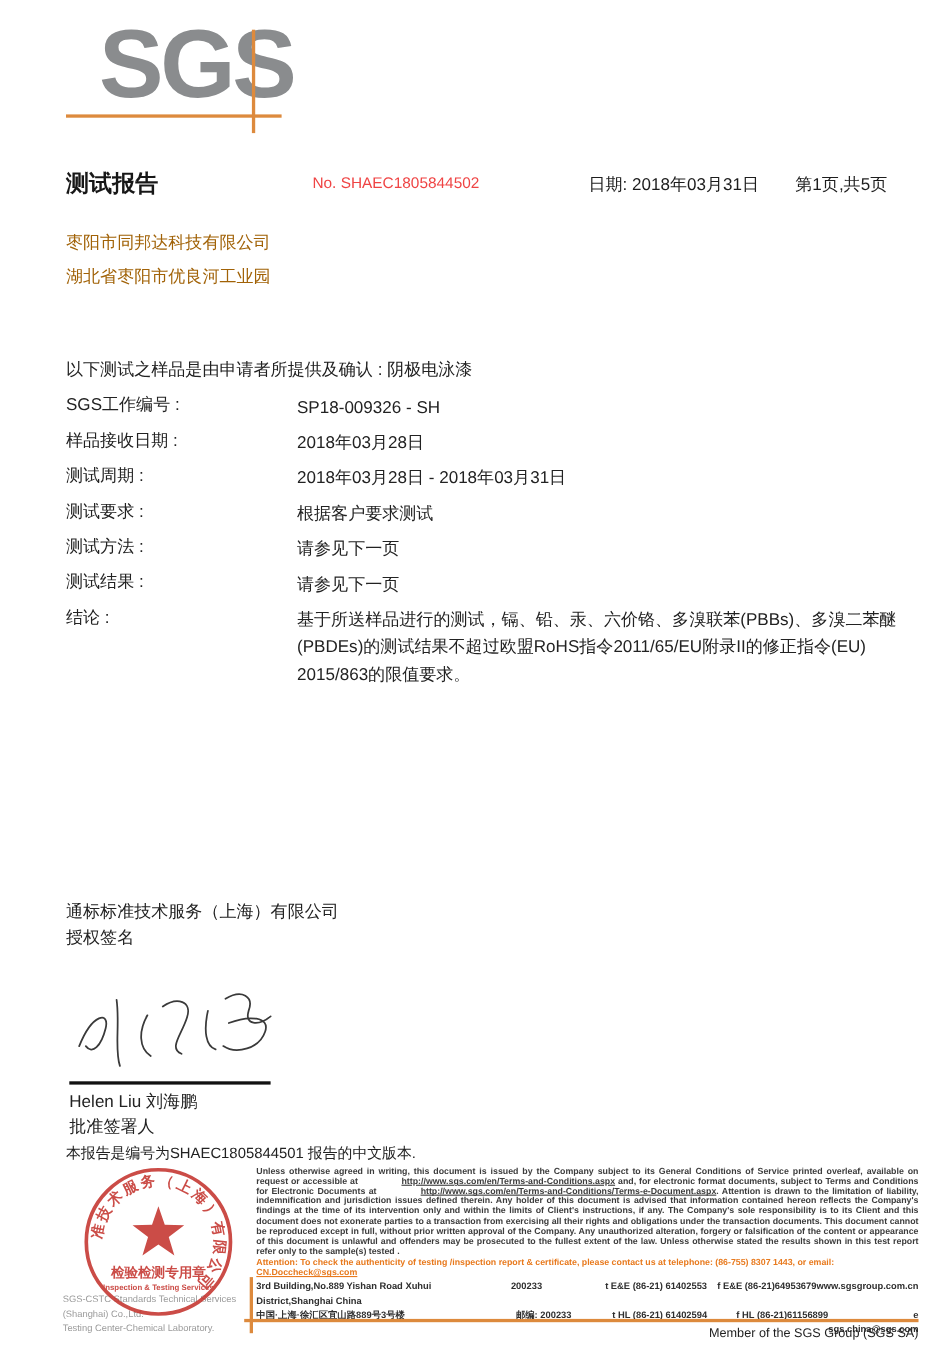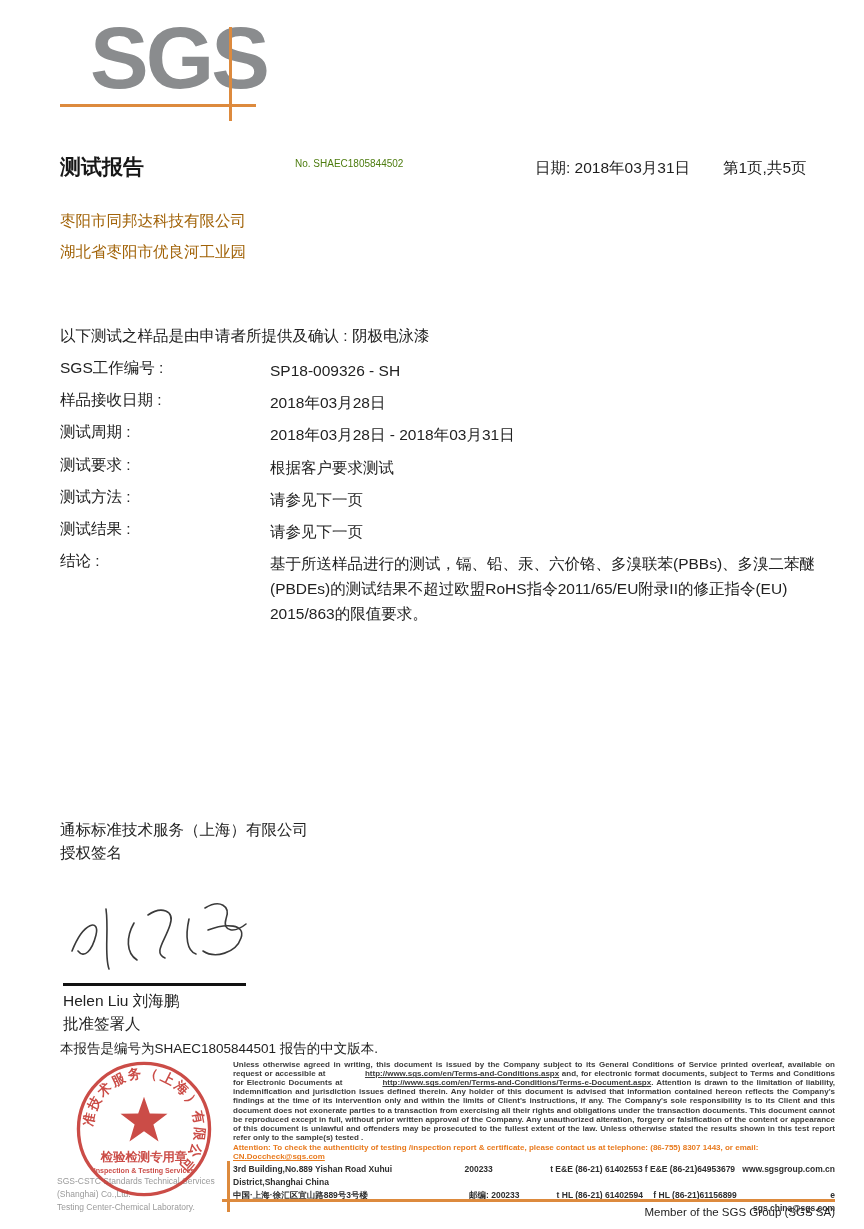--- a/index.html
+++ b/index.html
@@ -7,21 +7,21 @@
   .page { position:relative; width:864px; height:1229px; background:#ffffff; overflow:hidden; color:#2b2b2b; }
 
   
   .logo-text { position:absolute; left:90px; top:14px; font-size:88px; font-weight:bold;
                letter-spacing:-3px; color:#8a8c8e; line-height:1; }
   .logo-hline { position:absolute; left:60px; top:104px; width:196px; height:3px; background:#dd8a3d; }
   .logo-vline { position:absolute; left:229px; top:27px; width:3px; height:94px; background:#dd8a3d; }
 
   
   .doc-title { position:absolute; left:60px; top:153px; font-size:21px; font-weight:bold; color:#171717; }
-  .report-no { position:absolute; left:295px; top:158px; font-size:10px; color:#4d7c0f; }
+  .report-no { position:absolute; left:284px; top:158px; font-size:14px; color:#ef4444; }
   .hdr-date  { position:absolute; left:535px; top:158px; font-size:15.5px; color:#1d1d1d; }
   .hdr-page  { position:absolute; left:723px; top:158px; font-size:15.5px; color:#1d1d1d; }
 
   .client { position:absolute; left:60px; top:205px; font-size:15.5px; line-height:31px; color:#a16207; }
 
   .intro { position:absolute; left:60px; top:326px; font-size:15.5px; color:#222; }
 
   .row { position:absolute; left:60px; font-size:15.5px; color:#222; }
   .row .lbl { display:inline-block; width:210px; vertical-align:top; }
   .row .val { display:inline-block; width:565px; vertical-align:top; line-height:25px; }
@@ -39,21 +39,21 @@
               color:#9a9a9a; z-index:1; }
   .stamp { position:absolute; left:68px; top:1053px; z-index:2; opacity:.88; }
 
   
   .fineprint { position:absolute; left:233px; top:1060px; width:602px; }
   .disclaimer { font-size:8px; line-height:1.14; text-align:justify; color:#3d3d3d; font-weight:600; }
   .disclaimer .u { text-decoration:underline;padding-left:37px; }
   .attention { font-size:8px; line-height:1.18; color:#e87a1e; font-weight:bold; margin-top:1px; }
   .attention .u { text-decoration:underline;margin-top:26px; }
   .addr { display:flex; font-size:8.5px; font-weight:600; color:#2e2e2e; line-height:1.5; margin-top:1px; }
-  .addr .a1 { width:230px; } .addr .a2 { width:95px;margin-left:24px; } .addr .a3 { width:105px; } .addr .a4 { width:108px; }
+  .addr .a1 { width:230px; } .addr .a2 { width:95px;margin-left:24px; } .addr .a3 { width:105px; } .addr .a4 { width:108px;text-align:right; }
   .addr .a5 { margin-left:auto; text-align:right; }
   .foot-hline { position:absolute; left:222px; top:1199px; width:613px; height:2.5px; background:#dd8a3d; }
   .foot-vline { position:absolute; left:227px; top:1161px; width:2.5px; height:51px; background:#dd8a3d; }
   .member { position:absolute; left:500px; top:1206px; width:335px; text-align:right; font-size:11.5px; color:#1e1e1e; }
 </style>
 </head>
 <body>
 
 <div class="page">
 

